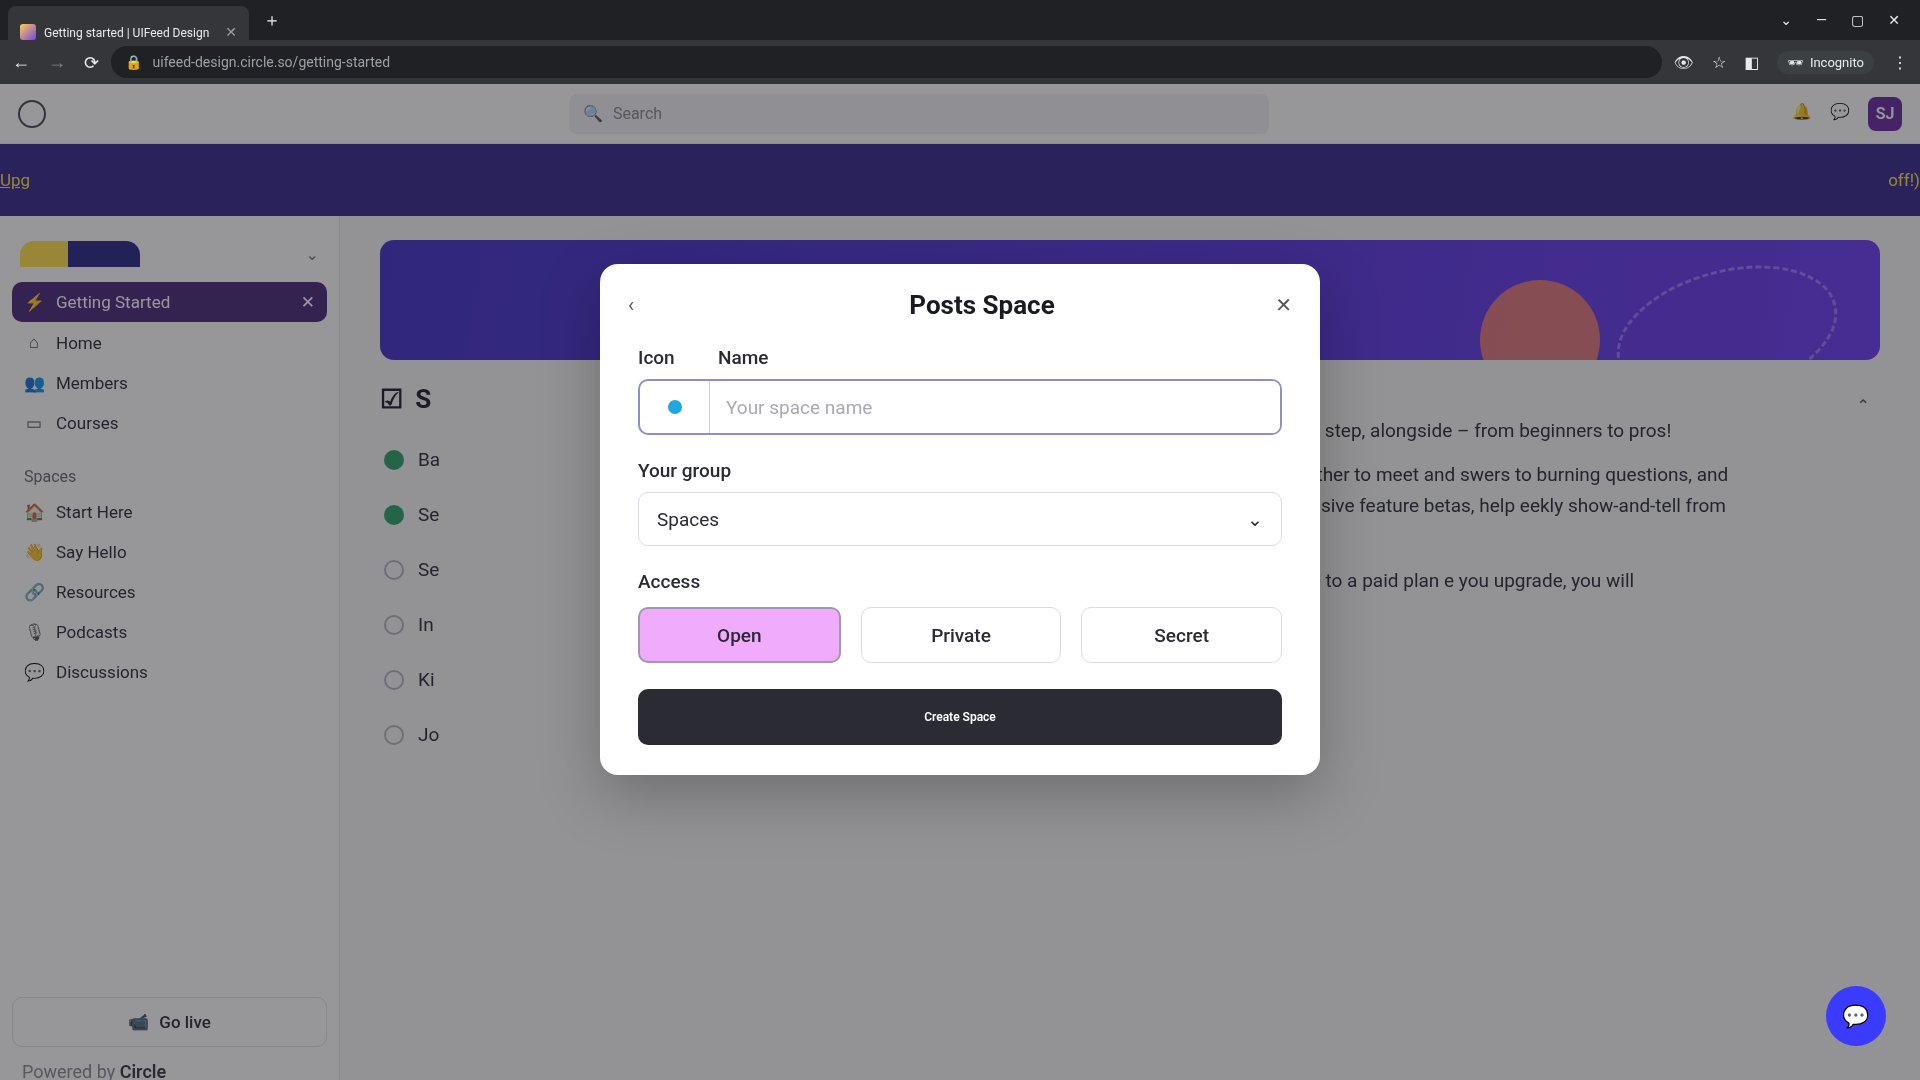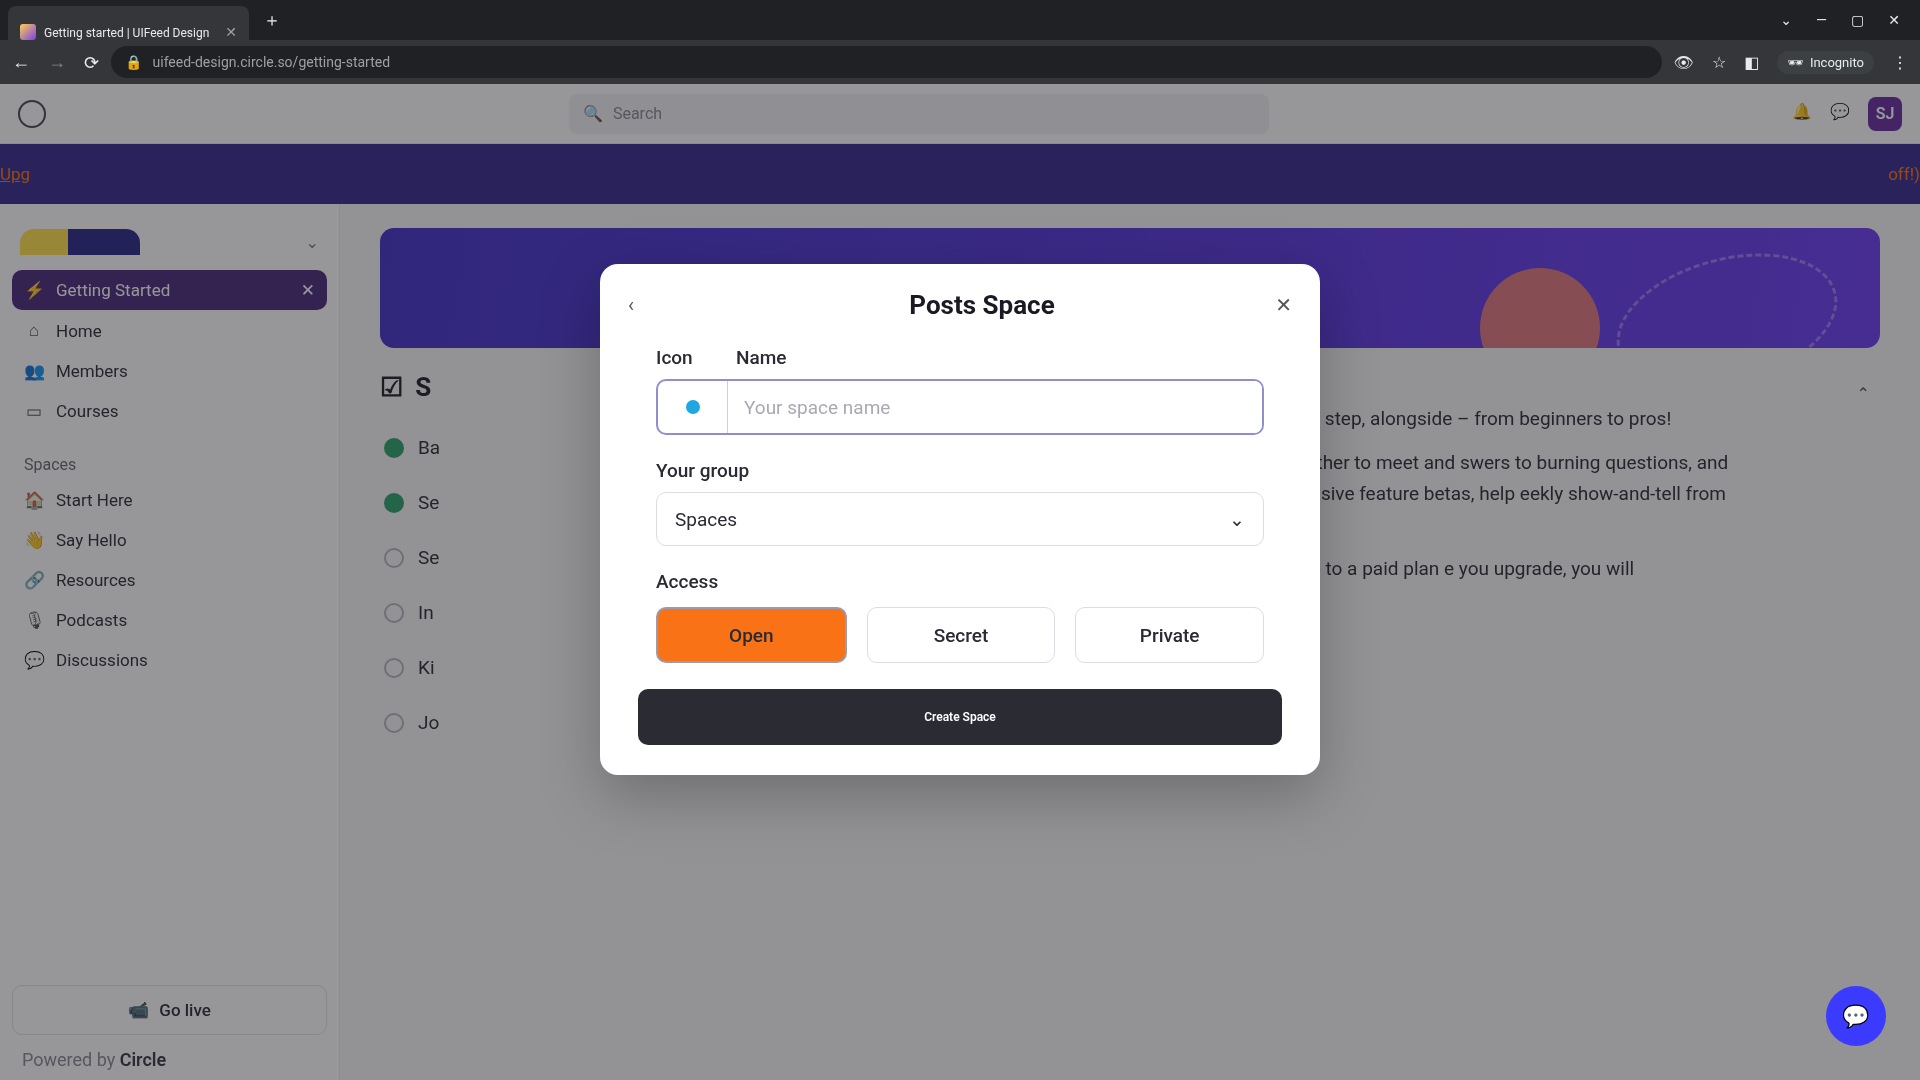--- a/index.html
+++ b/index.html
@@ -25,21 +25,21 @@
 
 
 .app { position: relative; width: 1920px; height: 996px; background: #f7f7f8; }
 .topbar { height: 60px; background: #fff; border-bottom: 1px solid #e9e9ef; display: flex; align-items: center; padding: 0 18px; }
 .brand-icon { width: 28px; height: 28px; border: 2px solid #4a4a55; border-radius: 50%; }
 .search-box { margin: 0 auto; width: 700px; height: 40px; background: #f1f1f4; border-radius: 8px; display: flex; align-items: center; padding: 0 14px; gap: 10px; color: #8a8a95; }
 .top-icons { display: flex; gap: 14px; align-items: center; }
 .bell, .help { width: 24px; height: 24px; color: #4a4a55; }
 .avatar { width: 34px; height: 34px; background: #6a2ea0; border-radius: 8px; color: #fff; display: flex; align-items: center; justify-content: center; font-weight: 600; }
 
-.banner { height: 60px; background: #3a2a8a; color: #f97316; display: flex; align-items: center; justify-content: center; font-size: 17px; }
+.banner { height: 72px; background: #3a2a8a; color: #fde047; display: flex; align-items: center; justify-content: center; font-size: 17px; }
 .banner u { text-decoration: underline; }
 
 .body { display: flex; height: 880px; }
 .sidebar { width: 340px; background: #fff; border-right: 1px solid #eceaf0; padding: 10px 12px; display: flex; flex-direction: column; }
 .workspace { height: 56px; display: flex; align-items: center; padding: 0 8px; }
 .ws-logo { width: 120px; height: 26px; background: linear-gradient(90deg,#ffe24a 40%,#2a2a88 40%); border-radius: 14px 14px 0 0; }
 .ws-chev { margin-left: auto; color: #7a7a85; }
 .side-item { display: flex; align-items: center; gap: 12px; padding: 10px 12px; border-radius: 10px; color: #2f2f3a; font-size: 17px; cursor: pointer; }
 .side-item.active { background: #4c2a7a; color: #fff; justify-content: space-between; }
 .side-item.active .si-left { display: flex; gap: 12px; align-items: center; }
@@ -63,35 +63,35 @@
 .desc p { margin-bottom: 14px; }
 .chev-up { position:absolute; right: 50px; top: 180px; color:#555; }
 
 
 .overlay { position: absolute; inset: 0; background: rgba(25,25,30,.45); }
 .modal { position: absolute; left: 50%; top: 180px; transform: translateX(-50%); width: 720px; background: #fff; border-radius: 18px; box-shadow: 0 20px 60px rgba(0,0,0,.25); padding: 26px 0 30px; }
 .modal-head { display: flex; align-items: center; justify-content: center; position: relative; padding: 0 28px 8px; }
 .modal-head h3 { font-size: 26px; font-weight: 700; color: #1a1a24; margin-left: 44px; }
 .m-back { position: absolute; left: 28px; font-size: 20px; color: #555; cursor: pointer; }
 .m-close { position: absolute; right: 28px; font-size: 20px; color: #555; cursor: pointer; }
-.modal-body { padding: 18px 56px 0; max-height: 520px; overflow-y: auto; }
+.modal-body { padding: 18px 38px 0; max-height: 520px; overflow-y: auto; }
 .field-row { display: flex; gap: 30px; margin-bottom: 10px; }
 .lbl { font-size: 19px; color: #2a2a34; font-weight: 500; }
 .icon-name { display: flex; border: 2px solid #8f8fcf; border-radius: 10px; height: 56px; overflow: hidden; margin-bottom: 24px; }
 .icon-cell { width: 70px; display: flex; align-items: center; justify-content: center; border-right: 1px solid #cfcfe0; cursor: pointer; }
 .icon-dot { width: 14px; height: 14px; background: #1ea7e0; border-radius: 50%; }
 .name-input { flex: 1; border: none; outline: none; font-size: 19px; padding: 0 16px; color: #0369a1; }
 .name-input::placeholder { color: #a9a9b5; }
 .select { border: 1px solid #dcdce4; border-radius: 10px; height: 54px; display: flex; align-items: center; padding: 0 18px; justify-content: space-between; color: #2a2a34; font-size: 19px; margin: 10px 0 24px; cursor: pointer; }
 .toggle-row { display: flex; align-items: center; justify-content: space-between; margin-bottom: 26px; }
 .toggle { width: 48px; height: 28px; background: #e3e3ea; border-radius: 14px; position: relative; cursor: pointer; }
 .toggle::after { content:""; position:absolute; left:3px; top:3px; width:22px; height:22px; background:#fff; border-radius:50%; box-shadow:0 1px 3px rgba(0,0,0,.2); }
 .access-opts { display: flex; gap: 20px; margin: 14px 0 6px; }
 .opt { flex: 1; height: 56px; border: 1px solid #dcdce4; border-radius: 10px; display: flex; align-items: center; justify-content: center; font-size: 19px; font-weight: 500; color: #2a2a34; cursor: pointer; }
-.opt.sel { border: 2px solid #9a9ab0; background: #f97316; }
+.opt.sel { border: 2px solid #9a9ab0; background: #f0abfc; }
 .create-btn { margin: 20px 38px 0; height: 56px; background: #2b2b34; color: #fff; border-radius: 10px; display: flex; align-items: center; justify-content: center; font-size: 12px; font-weight: 600; cursor: pointer; }
 
 .fab { position: absolute; right: 34px; bottom: 34px; width: 60px; height: 60px; background: #3b3bff; border-radius: 50%; display:flex; align-items:center; justify-content:center; color:#fff; font-size:22px; cursor:pointer; }
 
 
 .modal-body::-webkit-scrollbar { width: 10px; }
 .modal-body::-webkit-scrollbar-thumb { background: #d5d5dd; border-radius: 5px; }
 </style>
 </head>
 <body>
@@ -280,24 +280,24 @@
         <span>⌄</span>
       </div>
 
 
       <div class="lbl">Access</div>
       <div class="access-opts">
         <div class="opt sel">
             <span>Open</span>
           </div>
         <div class="opt">
+            <span>Private</span>
+          </div>
+        <div class="opt">
             <span>Secret</span>
-          </div>
-        <div class="opt">
-            <span>Private</span>
           </div>
       </div>
     </div>
     <div class="create-btn">
       <span>Create Space</span>
     </div>
   </div>
 
   <div class="fab">
     <span>💬</span>

